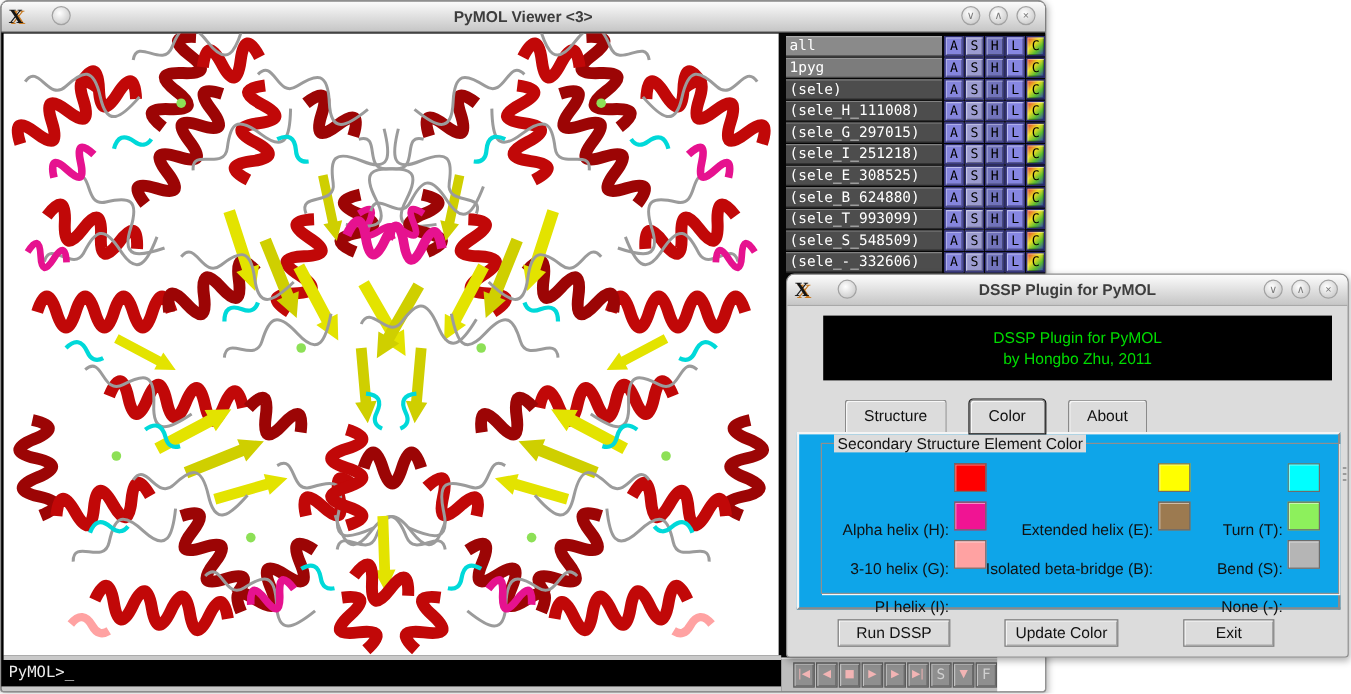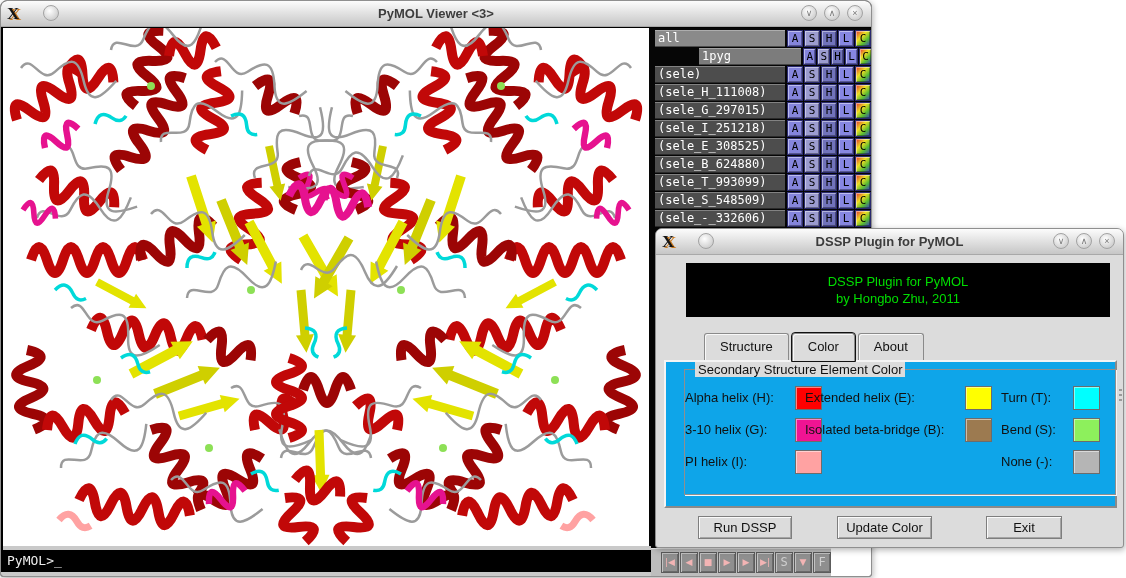--- a/index.html
+++ b/index.html
@@ -43,45 +43,45 @@
   .mv-btn.txt { color:#cfcfcf; font-size:12px; font-family:"DejaVu Sans Mono",monospace; }
 
   
   #object-panel { position:absolute; left:648px; top:27px; width:224px; height:520px;
                   background:#060606; padding:2px 0 0 6px; }
   .orow { display:flex; height:17px; margin-bottom:1px; }
   .orow-name { width:130px; margin-right:2px; color:#fff; font-family:"DejaVu Sans Mono",monospace;
                font-size:12px; line-height:17px; padding-left:3px;
                box-shadow:inset 0 1px 0 rgba(255,255,255,.30), inset 0 -1px 0 rgba(0,0,0,.45);
                overflow:hidden; white-space:nowrap; }
-  .lvl-a { background:#8a8a8a; } .lvl-b { background:#7c7c7c;margin-left:44px; } .lvl-c { background:#4d4d4d; }
+  .lvl-a { background:#8a8a8a; } .lvl-b { background:#7c7c7c; } .lvl-c { background:#4d4d4d; }
   .obtn { width:16px; height:17px; margin-right:1px; text-align:center; line-height:16px;
           font-family:"DejaVu Sans Mono",monospace; font-size:11px; color:#000;
           border:1px solid #2a2a6e;
           box-shadow:inset 1px 1px 0 rgba(255,255,255,.45), inset -1px -1px 0 rgba(0,0,0,.35); }
   .obtn.a { background:#8585dd; } .obtn.s { background:#9c9cd0; }
   .obtn.h { background:#7173bb; } .obtn.l { background:#8787e2; }
   .obtn.c { background:linear-gradient(135deg,#e03030 0%,#eede22 38%,#56bb33 68%,#3a3ac8 100%); }
 
   
   #dssp-window { left:655px; top:228px; width:469px; height:320px; background:#dcdcdc; }
   #banner { position:absolute; left:30px; top:34px; width:424px; height:54px; background:#000;
             text-align:center; padding-top:10px; font-size:13px; line-height:17px; }
-  #tabs { position:absolute; left:12px; top:104px; display:flex; gap:3px; z-index:2;padding-left:36px; }
+  #tabs { position:absolute; left:12px; top:104px; display:flex; gap:19px; z-index:2;padding-left:36px; }
   .tab { height:27px; padding:0 15px; background:#dcdcdc; font-size:13px; line-height:26px;
          border:1px solid #8a8a8a; border-bottom:none; border-radius:3px 3px 0 0;
          box-shadow:inset 1px 1px 0 #f8f8f8; color:#111; }
   .tab.active { outline:1px solid #111; height:28px; }
   #tab-page { position:absolute; left:8px; top:131px; width:453px; height:148px; background:#0ea5e9;
               border:2px solid; border-color:#f4f4f4 #8a8a8a #8a8a8a #f4f4f4; z-index:1; }
   #groupbox { position:absolute; left:18px; top:7px; width:432px; height:126px;
               border:1px solid #8f8f8f; box-shadow:1px 1px 0 #f6f6f6; }
   #groupbox-label { position:absolute; left:10px; top:-8px; background:#dcdcdc; padding:0 3px;
                     font-size:13px; color:#111; }
-  .li-label { position:absolute; font-size:13px; color:#111; text-align:left; line-height:24px; }
+  .li-label { position:absolute; font-size:13px; color:#111; text-align:right; line-height:24px;margin-top:44px; }
   .li-swatch { position:absolute; width:27px; height:24px; border:1px solid #6c6c6c;
                box-shadow:inset 1px 1px 0 rgba(255,255,255,.5); }
   .lr1 { top:16px; } .lr2 { top:48px; } .lr3 { top:80px; }
   .lc1-label { left:0; width:106px; } .lc1-swatch { left:110px; }
   .lc2-label { left:120px; width:156px; } .lc2-swatch { left:280px; }
   .lc3-label { left:316px; width:68px; } .lc3-swatch { left:388px; }
   .dssp-btn { position:absolute; top:287px; height:23px; background:#dcdcdc;
               border:1px solid #7e7e7e; box-shadow:inset 1px 1px 0 #fafafa, inset -1px -1px 0 #a5a5a5;
               font-size:13px; color:#111; text-align:center; line-height:21px; }
   #btn-run { left:42px; width:94px; } #btn-update { left:181px; width:95px; } #btn-exit { left:330px; width:76px; }

